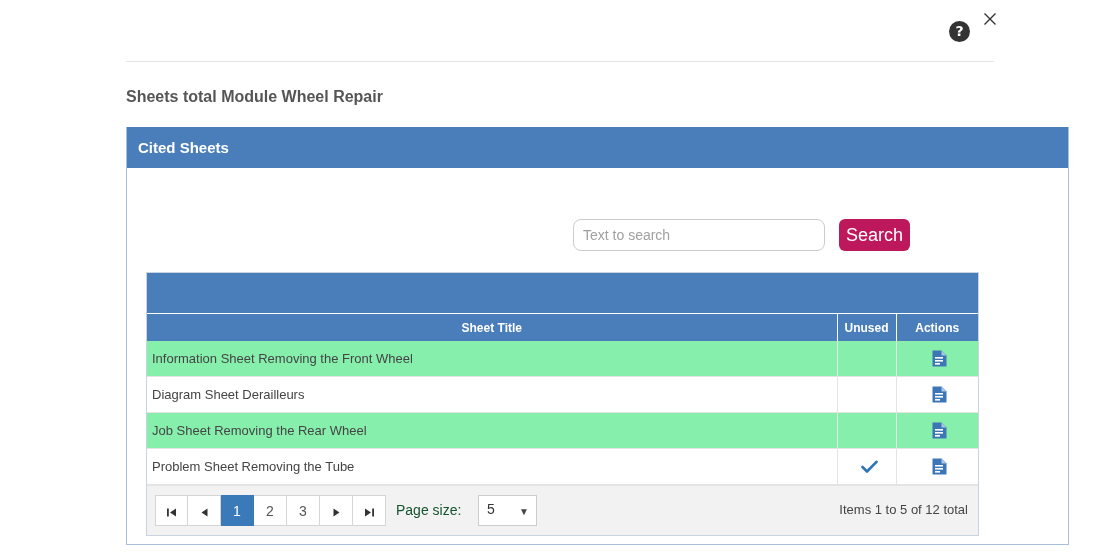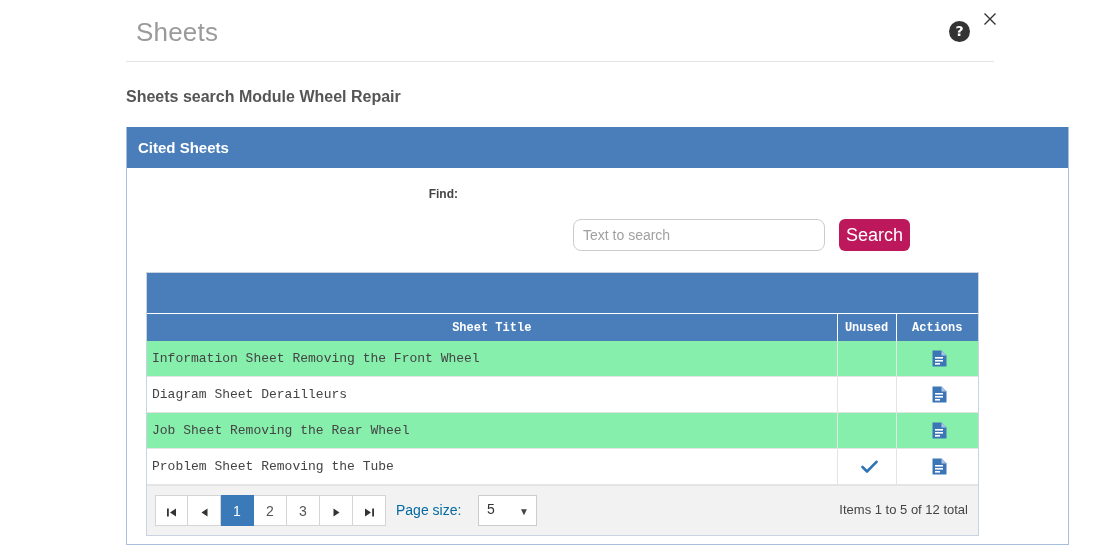--- a/index.html
+++ b/index.html
@@ -155,21 +155,20 @@
   .grid-toolbar {
     height: 40px;
     background: #4a7ebb;
     border-bottom: 1px solid #ffffff;
   }
   table.grid-table {
     width: 100%;
     border-collapse: collapse;
     table-layout: fixed;
     font-size: 13px;
-    font-family: Liberation Mono, monospace;
   }
   table.grid-table th {
     background: #4a7ebb;
     color: #ffffff;
     font-size: 12px;
     font-weight: bold;
     height: 27px;
     text-align: center;
     border-right: 1px solid #ffffff;
     padding: 0;
@@ -232,21 +231,21 @@
   .pg:first-child { border-left: 1px solid #d5d5d5; }
   .pg.active {
     background: #3a7ab8;
     color: #ffffff;
     border-color: #3a7ab8;
   }
   .page-size-label {
     position: absolute;
     left: 249px; top: 16px;
     font-size: 14px;
-    color: #0369a1;
+    color: #14532d;
   }
   .page-size-select {
     position: absolute;
     left: 331px; top: 9px;
     width: 59px;
     height: 31px;
     border: 1px solid #cccccc;
     background: #ffffff;
     box-sizing: border-box;
     cursor: pointer;
@@ -268,44 +267,40 @@
     right: 10px; top: 16px;
     font-size: 13px;
     color: #444444;
     white-space: nowrap;
   }
 </style>
 </head>
 <body>
 
 <div class="topbar">
-  <div class="page-title">Sheets</div>
 
   <div class="help-icon">?</div>
 
   <div class="close-icon">
     <svg width="18" height="18" viewBox="0 0 18 18">
       <path d="M3.5 3.5 L14.5 14.5 M14.5 3.5 L3.5 14.5" stroke="#333333" stroke-width="1.4" fill="none"></path>
     </svg>
   </div>
 
   <div class="topbar-rule"></div>
 </div>
 
-<div class="subtitle">Sheets search Module Wheel Repair</div>
+<div class="subtitle">Sheets total Module Wheel Repair</div>
 
 <div class="panel">
 
   <div class="panel-header">Cited Sheets</div>
 
   <div class="panel-body">
 
-    <div class="search-row">
-      <span class="find-label">Find:</span>
-    </div>
     <input class="search-input" type="text" placeholder="Text to search" style="">
     <button class="search-button">Search</button>
 
     <div class="grid">
 
       <div class="grid-toolbar"></div>
 
       <table class="grid-table">
         <colgroup>
           <col class="col-title">

